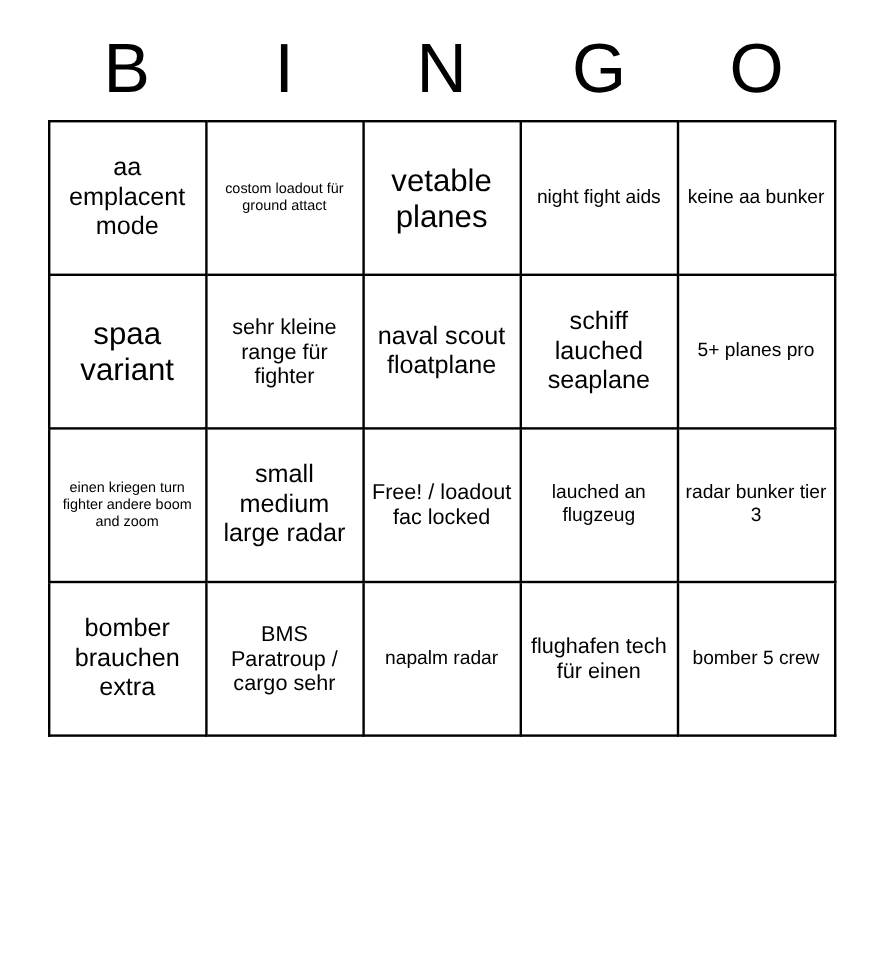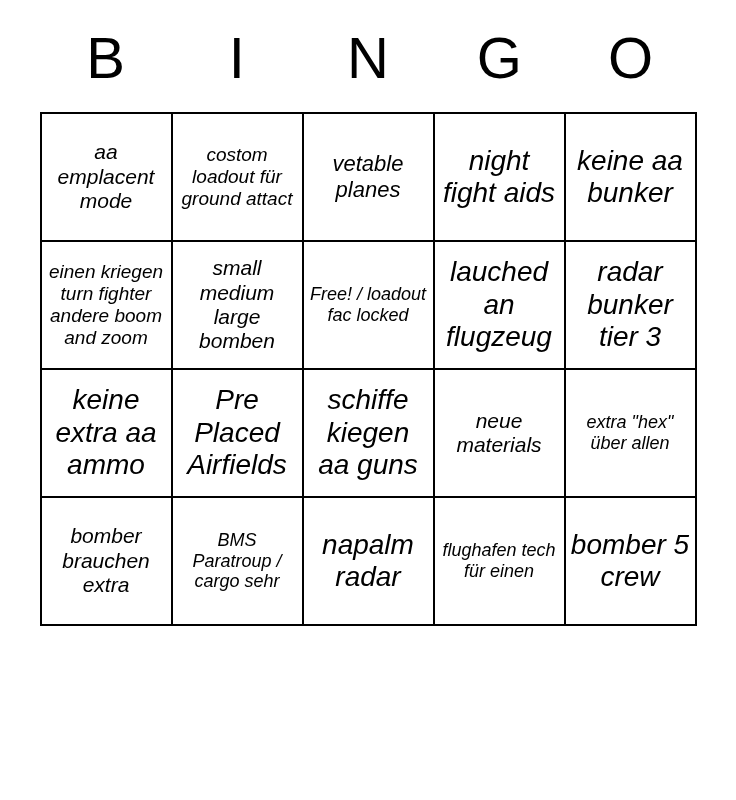--- a/index.html
+++ b/index.html
@@ -33,44 +33,43 @@
   .header-letter {
     width: 131px;
     text-align: center;
     font-size: 58px;
     line-height: 64px;
     font-weight: 400;
     font-family: "Liberation Sans", sans-serif;
     color: #000000;
   }
   .grid {
-    margin-top: 22px;
+    margin-top: 10px;
     width: 656px;
     border-collapse: collapse;
     table-layout: fixed;
-    font-style: italic;
   }
   .grid td {
     border: 2px solid #000000;
     width: 131px;
     height: 128px;
     text-align: center;
     vertical-align: middle;
     padding: 2px 4px;
     box-sizing: border-box;
     font-family: "Liberation Sans", sans-serif;
     color: #000000;
     line-height: 1.16;
     word-wrap: break-word;
   }
-  .fs-xl { font-size: 22px; }
-  .fs-lg { font-size: 28px; }
+  .fs-xl { font-size: 26px; }
+  .fs-lg { font-size: 16px; }
   .fs-md { font-size: 21px; }
   .fs-sm { font-size: 18px; }
-  .fs-xs { font-size: 19px; }
+  .fs-xs { font-size: 12px; }
 </style>
 </head>
 <body>
 
 <div class="bingo-card">
 
   <div class="header-row">
     <div class="header-letter">B</div>
     <div class="header-letter">I</div>
     <div class="header-letter">N</div>
@@ -81,32 +80,32 @@
   <table class="grid">
     <tbody>
       <tr>
         <td class="fs-md">aa emplacent mode</td>
         <td class="fs-xs">costom loadout für ground attact</td>
         <td class="fs-xl">vetable planes</td>
         <td class="fs-lg">night fight aids</td>
         <td class="fs-lg">keine aa bunker</td>
       </tr>
       <tr>
+        <td class="fs-xl">spaa variant</td>
+        <td class="fs-sm">sehr kleine range für fighter</td>
+        <td class="fs-md">naval scout floatplane</td>
+        <td class="fs-md">schiff lauched seaplane</td>
+        <td class="fs-lg">5+ planes pro</td>
+      </tr>
+      <tr>
         <td class="fs-xs">einen kriegen turn fighter andere boom and zoom</td>
-        <td class="fs-md">small medium large bomben</td>
+        <td class="fs-md">small medium large radar</td>
         <td class="fs-sm">Free! / loadout fac locked</td>
         <td class="fs-lg">lauched an flugzeug</td>
         <td class="fs-lg">radar bunker tier 3</td>
-      </tr>
-      <tr>
-        <td class="fs-lg">keine extra aa ammo</td>
-        <td class="fs-lg">Pre Placed Airfields</td>
-        <td class="fs-lg">schiffe kiegen aa guns</td>
-        <td class="fs-md">neue materials</td>
-        <td class="fs-sm">extra "hex" über allen</td>
       </tr>
       <tr>
         <td class="fs-md">bomber brauchen extra</td>
         <td class="fs-sm">BMS Paratroup / cargo sehr</td>
         <td class="fs-lg">napalm radar</td>
         <td class="fs-sm">flughafen tech für einen</td>
         <td class="fs-lg">bomber 5 crew</td>
       </tr>
     </tbody>
   </table>

